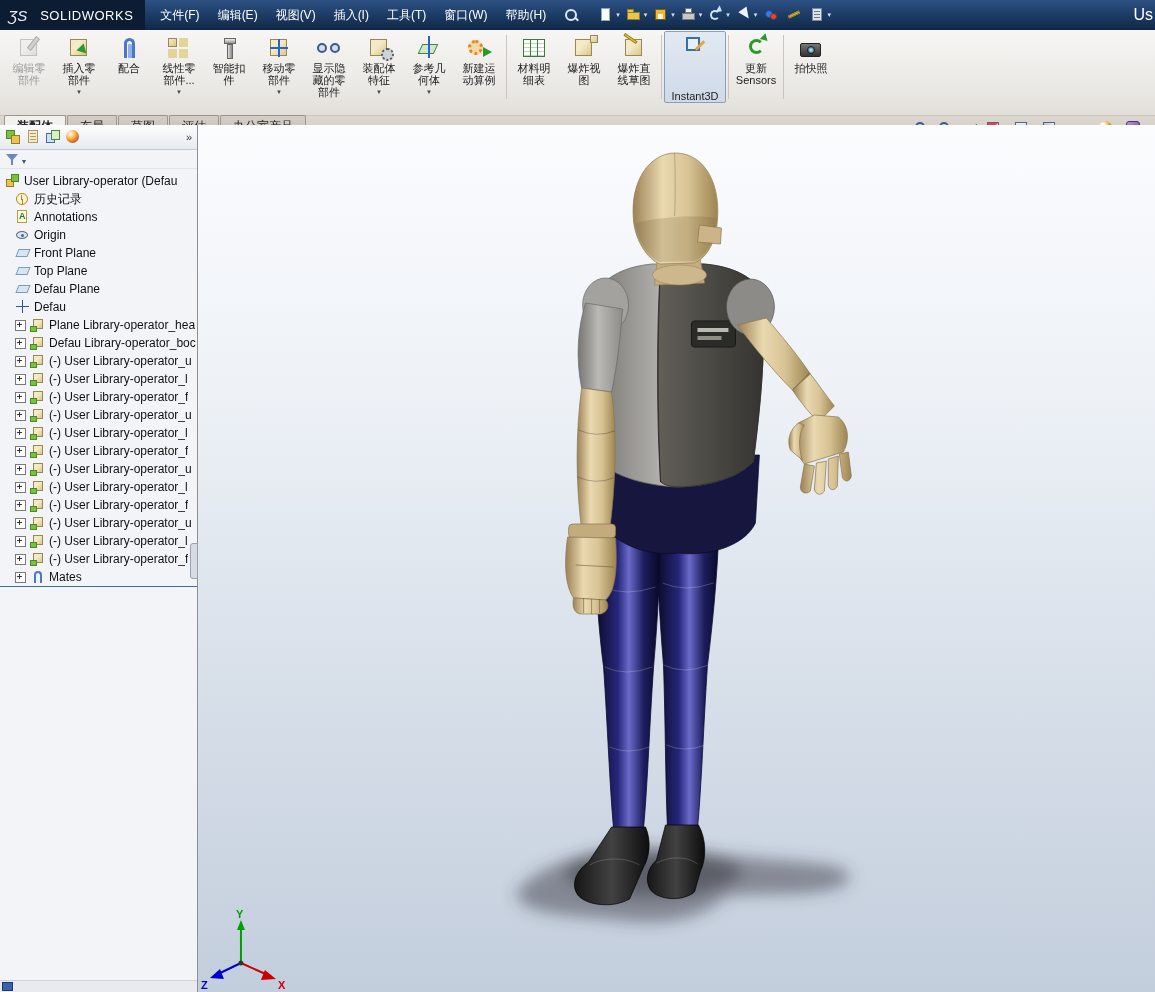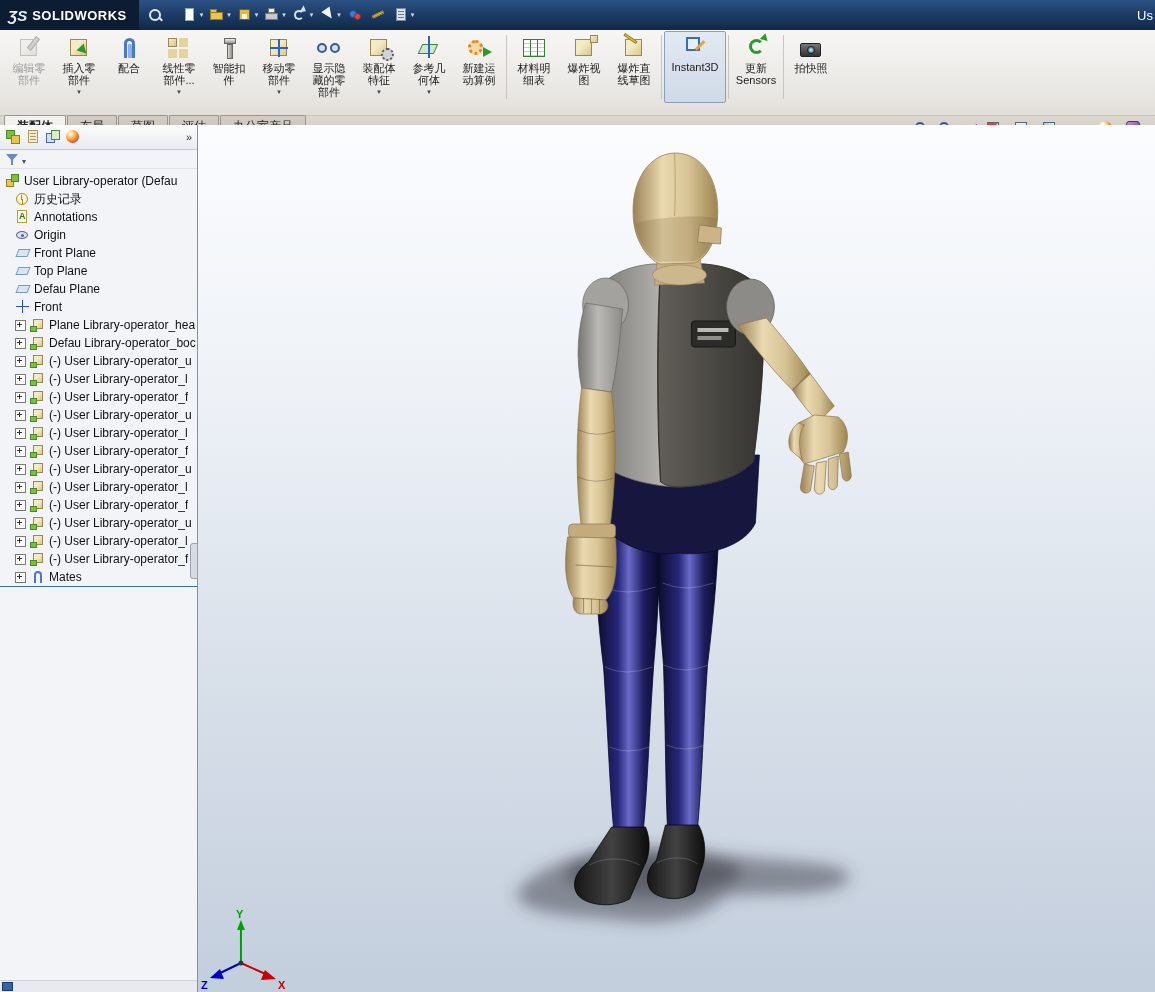--- a/index.html
+++ b/index.html
@@ -1,21 +1,21 @@
 <!DOCTYPE html>
 <html style="--titlebar: #1b3a63; --titlebar_hi: #2c5183; --viewport_top: #fbfcfe; --viewport_bottom: #c3cedd; --skin: #dcc89e; --torso_gray: #a8a7a4; --torso_dark: #4a4845; --leg_navy: #22226e; --shoe_black: #222222; --axis_x_red: #cc0000; --axis_y_green: #00a000; --axis_z_blue: #0000cc; --selection_blue: #3a6ea5;"><head>
 <meta charset="utf-8">
 <style>
   html,body{margin:0;padding:0}
   body{width:1155px;height:992px;overflow:hidden;font-family:"Liberation Sans","DejaVu Sans",sans-serif;background:#fff}
   .window{position:relative;width:1155px;height:992px;background:#f0efed;overflow:hidden}
 
   
   .titlebar{height:30px;background:linear-gradient(var(--titlebar_hi,#2c5183),var(--titlebar,#1b3a63) 55%,#102844);display:flex;align-items:center;color:#fff}
-  .logo{height:30px;background:#0c1c33;display:flex;align-items:center;gap:5px;padding:0 12px 0 8px;font-weight:bold;font-size:13px}
+  .logo{height:30px;background:#0c1c33;display:flex;align-items:center;gap:13px;padding:0 12px 0 8px;font-weight:normal;font-size:13px}
   .logoglyph{font-style:italic;font-size:15px;color:#e8eef6}
   .logotext{letter-spacing:.5px}
   .menus{display:flex;font-size:12px;margin-left:6px}
   .menu-item{padding:0 9px;line-height:30px;cursor:default}
   .searchic{position:relative;width:16px;height:16px;margin:0 8px}
   .searchic::before{content:"";position:absolute;left:2px;top:2px;width:8px;height:8px;border:2px solid #dfe8f4;border-radius:50%}
   .searchic::after{content:"";position:absolute;left:11px;top:11px;width:5px;height:2px;background:#dfe8f4;transform:rotate(45deg)}
   .qat{display:flex;align-items:center;gap:1px;margin-left:8px}
   .qitem{display:flex;align-items:center;padding:1px 2px;border-radius:2px}
   .qi{position:relative;width:18px;height:16px}
@@ -29,29 +29,29 @@
   .qi-print::after{left:5px;top:1px;width:7px;height:5px;background:#eee;border:1px solid #777}
   .qi-undo::before{left:3px;top:3px;width:10px;height:10px;border:2px solid #cfe0f0;border-radius:50%;border-right-color:transparent}
   .qi-undo::after{left:10px;top:0;border:4px solid transparent;border-left:5px solid #cfe0f0;transform:rotate(30deg)}
   .qi-select::before{left:7px;top:1px;border:5px solid transparent;border-top:11px solid #f0f4fa;transform:rotate(-35deg)}
   .qi-swatch::before{left:3px;top:3px;width:8px;height:8px;border-radius:50%;background:#3a7ad8;border:1px solid #1a4a98}
   .qi-swatch::after{left:8px;top:6px;width:7px;height:7px;border-radius:50%;background:#d84a3a;border:1px solid #8a2a1a}
   .qi-sketch::before{left:3px;top:6px;width:12px;height:3px;background:#e8c040;border:1px solid #987d20;transform:rotate(-25deg)}
   .qi-options::before{left:4px;top:1px;width:10px;height:13px;background:#dfe4ec;border:1px solid #789}
   .qi-options::after{left:6px;top:4px;width:6px;height:1px;background:#678;box-shadow:0 3px 0 #678,0 6px 0 #678}
   .qcaret{color:#cfe0f0;font-size:7px;margin-left:1px}
-  .tb-user{margin-left:auto;font-size:13px;padding-right:2px;white-space:nowrap}
+  .tb-user{margin-left:auto;font-size:16px;padding-right:2px;white-space:nowrap}
 
   
   .ribbon{height:72px;background:linear-gradient(#f7f6f4,#eae8e4 70%,#e2dfda);border-bottom:1px solid #c6c3bd;display:flex;align-items:stretch;padding:1px 4px 12px}
   .rbtn{display:flex;flex-direction:column;align-items:center;justify-content:flex-start;padding:3px 3px 0;min-width:42px;font-size:11px;color:#222;border:1px solid transparent;border-radius:2px}
   .rlabel{white-space:pre-line;text-align:center;line-height:12px}
   .rbtn.disabled{color:#9b9b9b}
   .rbtn.disabled .ric{opacity:.45;filter:grayscale(1)}
-  .rbtn.active{background:linear-gradient(#e2e9f1,#cfdae8);border:1px solid #8aa0b8;justify-content:flex-start;gap:5px;min-width:54px}
+  .rbtn.active{background:linear-gradient(#e2e9f1,#cfdae8);border:1px solid #8aa0b8;justify-content:space-between;gap:5px;min-width:54px}
   .rcaret{line-height:8px;height:8px}
   .rcaret::after{content:"▼";font-size:6px;color:#444}
   .rbtn.sep{min-width:1px;width:1px;padding:0;margin:4px 2px;background:#c9c6c0;border:none;border-radius:0}
 
   .ric{width:30px;height:26px;position:relative;flex:none;margin-bottom:1px}
   .ric::before,.ric::after{content:"";position:absolute;box-sizing:border-box}
   .ic-edit::before,.ic-insert::before,.ic-move::before,.ic-asmfeature::before,.ic-explode::before,.ic-esketch::before{left:6px;top:4px;width:17px;height:17px;background:linear-gradient(135deg,#f4ebc6 40%,#d9c78b);border:1px solid #9a8756}
   .ic-edit::after{left:17px;top:1px;width:5px;height:15px;background:#e8a23a;border:1px solid #8a5a10;transform:rotate(38deg)}
   .ic-insert::after{left:16px;top:10px;border:5px solid transparent;border-top:9px solid #2a9a2a;transform:rotate(-45deg)}
   .ic-mate::before{left:10px;top:3px;width:11px;height:20px;border:3px solid #4a78c8;border-bottom:none;border-radius:6px 6px 0 0}
@@ -161,20 +161,30 @@
 </head>
 <body>
 
 <div class="window">
 
   <div class="titlebar">
     <div class="logo">
       <span class="logoglyph">ƷS</span>
       <span class="logotext">SOLIDWORKS</span>
     </div>
+    <div class="menus">
+
+    <span class="menu-item">文件(F)</span>
+        <span class="menu-item">编辑(E)</span>
+        <span class="menu-item">视图(V)</span>
+        <span class="menu-item">插入(I)</span>
+        <span class="menu-item">工具(T)</span>
+        <span class="menu-item">窗口(W)</span>
+        <span class="menu-item">帮助(H)</span>
+      </div>
     <span class="searchic"></span>
     <div class="qat">
 
     <span class="qitem">
           <span class="qi qi-new"></span>
           <span class="qcaret">▾</span>
         </span>
         <span class="qitem">
           <span class="qi qi-open"></span>
           <span class="qcaret">▾</span>
@@ -429,21 +439,21 @@
             <span class="tlabel">Top Plane</span>
           </div>
           <div class="trow lvl1">
 
             <span class="ticon ti-plane"></span>
             <span class="tlabel">Defau Plane</span>
           </div>
           <div class="trow lvl1">
 
             <span class="ticon ti-origin"></span>
-            <span class="tlabel">Front</span>
+            <span class="tlabel">Defau</span>
           </div>
           <div class="trow lvl1">
             <span class="expander"></span>
             <span class="ticon ti-component"></span>
             <span class="tlabel">Plane Library-operator_hea</span>
           </div>
           <div class="trow lvl1">
             <span class="expander"></span>
             <span class="ticon ti-component"></span>
             <span class="tlabel">Defau Library-operator_boc</span>

